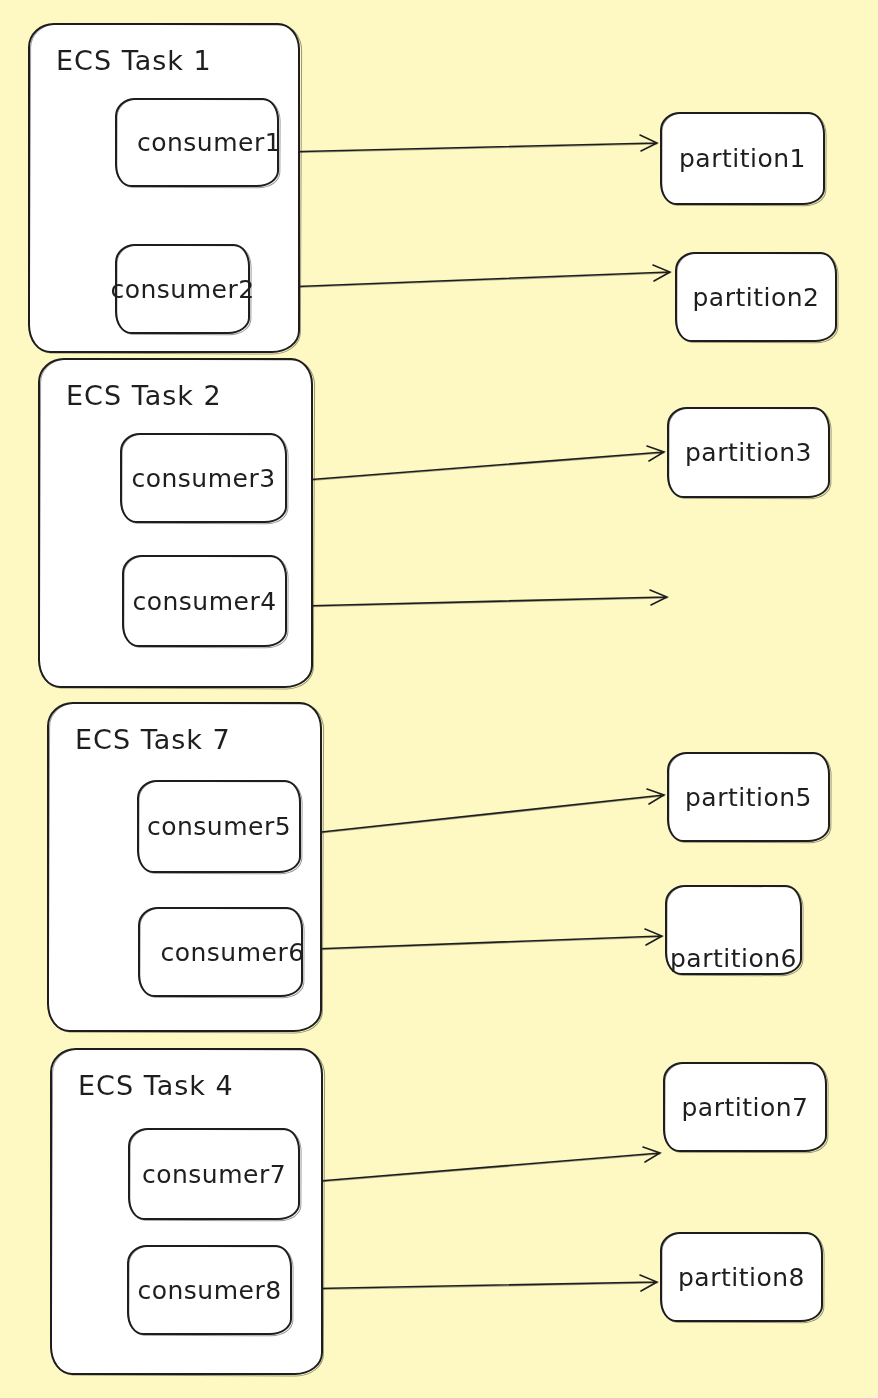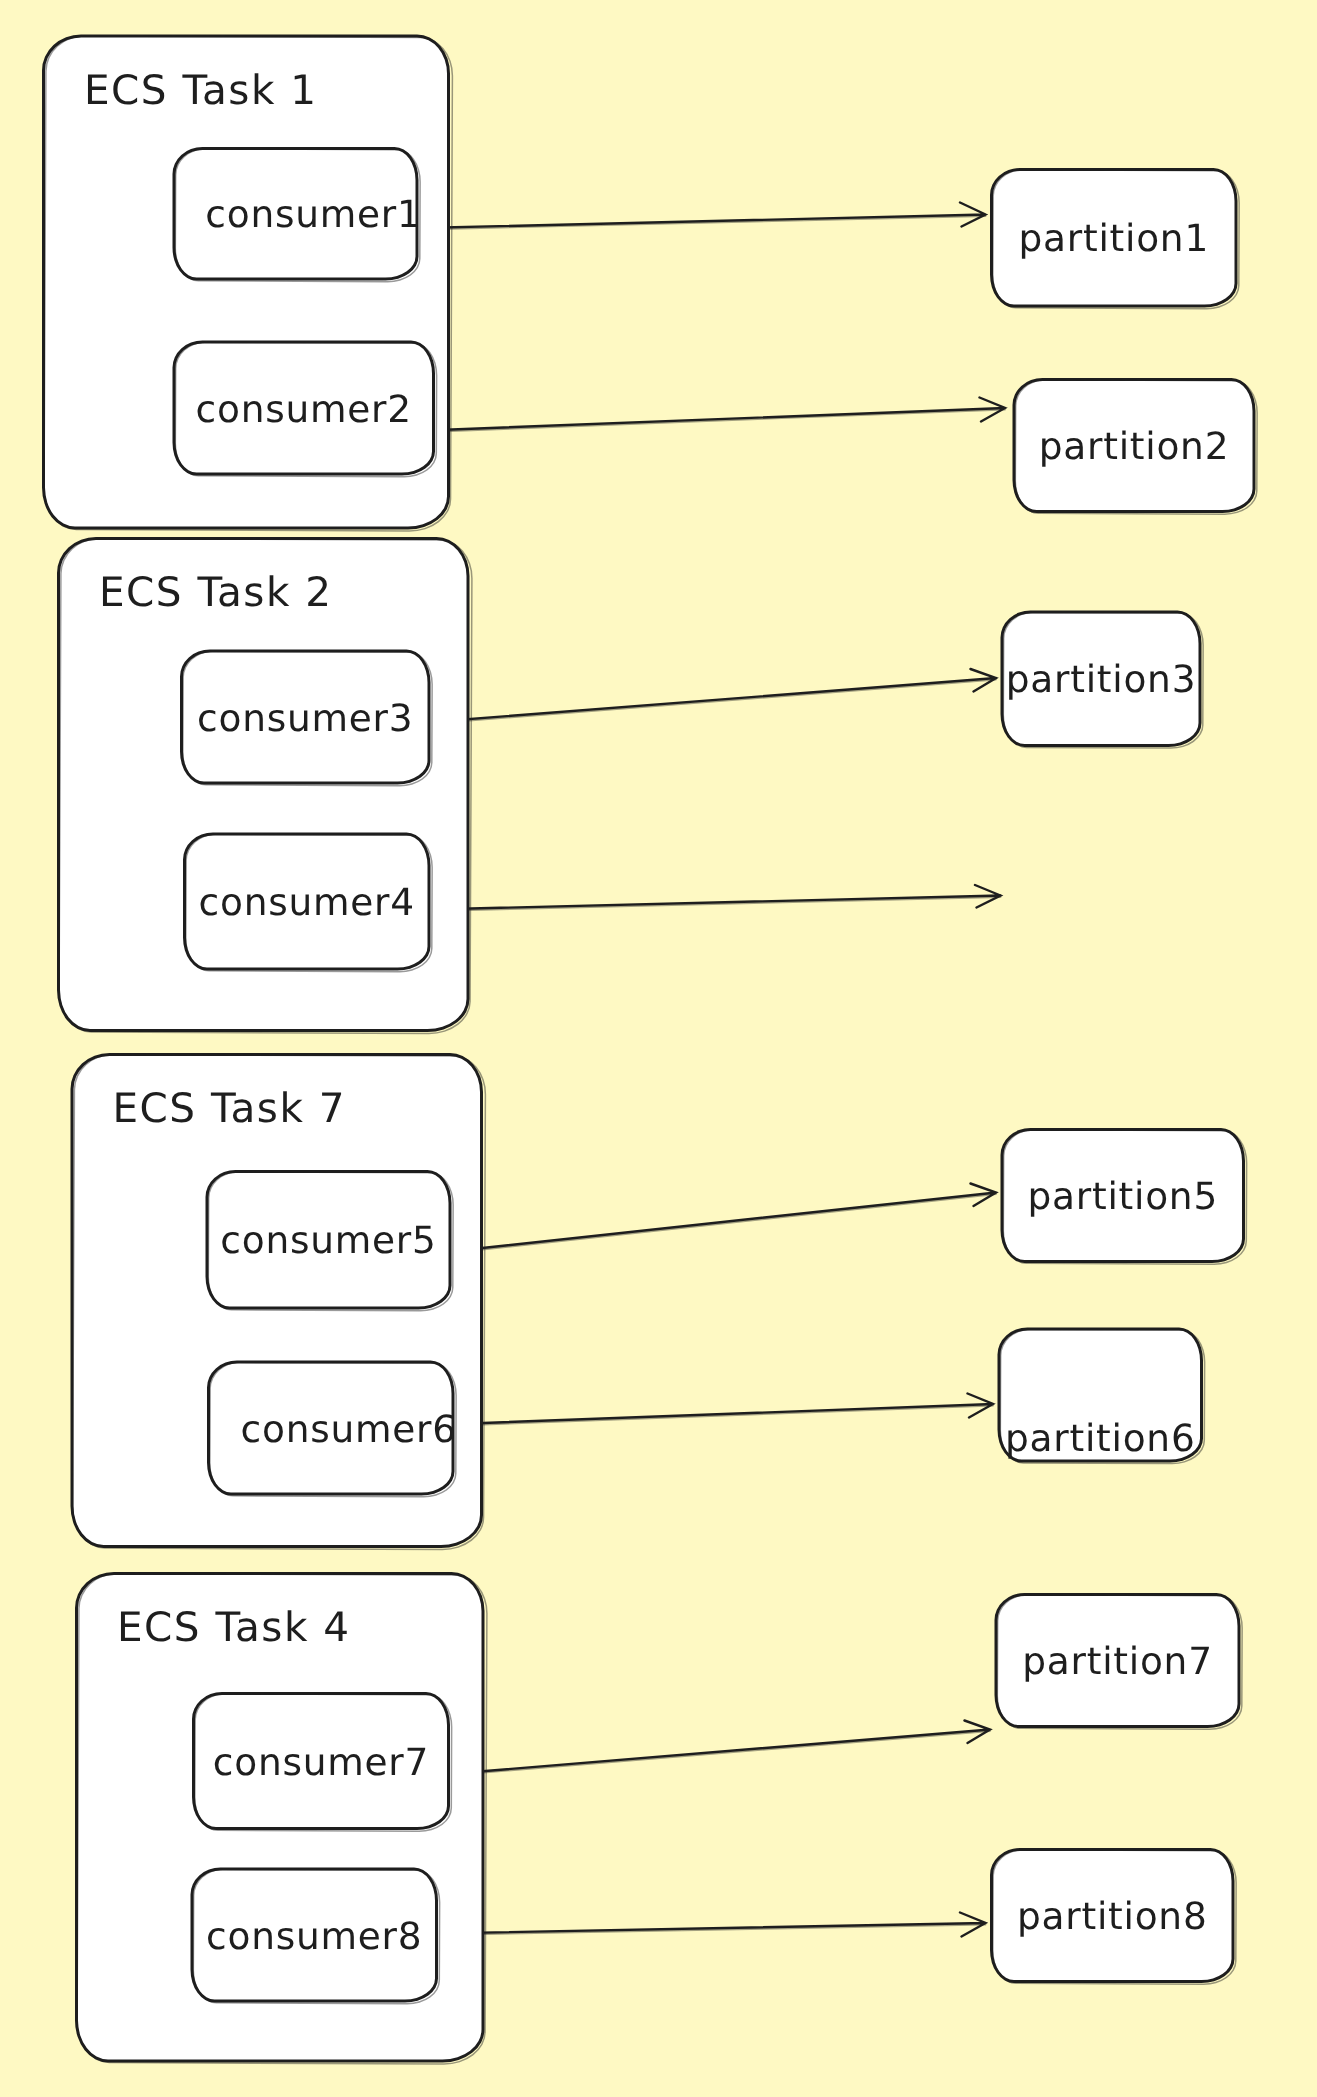--- a/index.html
+++ b/index.html
@@ -58,31 +58,31 @@
     border-radius: 20px 16px 22px 16px / 18px 22px 16px 22px;
     white-space: nowrap;
   }
   
   .t1 { left: 28px;  top: 23px;   width: 272px; height: 330px; }
   .t2 { left: 38px;  top: 358px;  width: 275px; height: 330px; }
   .t3 { left: 47px;  top: 702px;  width: 275px; height: 330px; }
   .t4 { left: 50px;  top: 1048px; width: 273px; height: 327px; }
   
   .c1 { left: 115px; top: 98px;   width: 164px; height: 89px; padding-left: 24px; }
-  .c2 { left: 115px; top: 227px;  width: 175px; height: 90px; }
+  .c2 { left: 115px; top: 244px;  width: 135px; height: 90px; }
   .c3 { left: 120px; top: 433px;  width: 167px; height: 90px; }
   .c4 { left: 122px; top: 555px;  width: 165px; height: 92px; }
   .c5 { left: 137px; top: 780px;  width: 164px; height: 93px; }
   .c6 { left: 138px; top: 907px;  width: 165px; height: 90px; padding-left: 24px; }
   .c7 { left: 128px; top: 1128px; width: 172px; height: 92px; }
   .c8 { left: 127px; top: 1245px; width: 165px; height: 90px; }
   
   .p1 { left: 660px; top: 112px;  width: 165px; height: 93px; }
   .p2 { left: 675px; top: 252px;  width: 162px; height: 90px; }
-  .p3 { left: 667px; top: 407px;  width: 134px; height: 91px; }
+  .p3 { left: 667px; top: 407px;  width: 163px; height: 91px; }
   .p4 { left: 670px; top: 543px;  width: 163px; height: 90px; }
   .p5 { left: 667px; top: 752px;  width: 163px; height: 90px; }
   .p6 { left: 665px; top: 885px;  width: 137px; height: 90px; align-items: flex-end; }
   .p7 { left: 663px; top: 1062px; width: 164px; height: 90px; }
   .p8 { left: 660px; top: 1232px; width: 163px; height: 90px; }
   .arrow-line { stroke: #1e1e1e; stroke-width: 1.6; fill: none; stroke-linecap: round; }
   .arrow-ghost { stroke: rgba(30,30,30,0.4); stroke-width: 1.2; fill: none; stroke-linecap: round; }
 </style>
 </head>
 <body>

